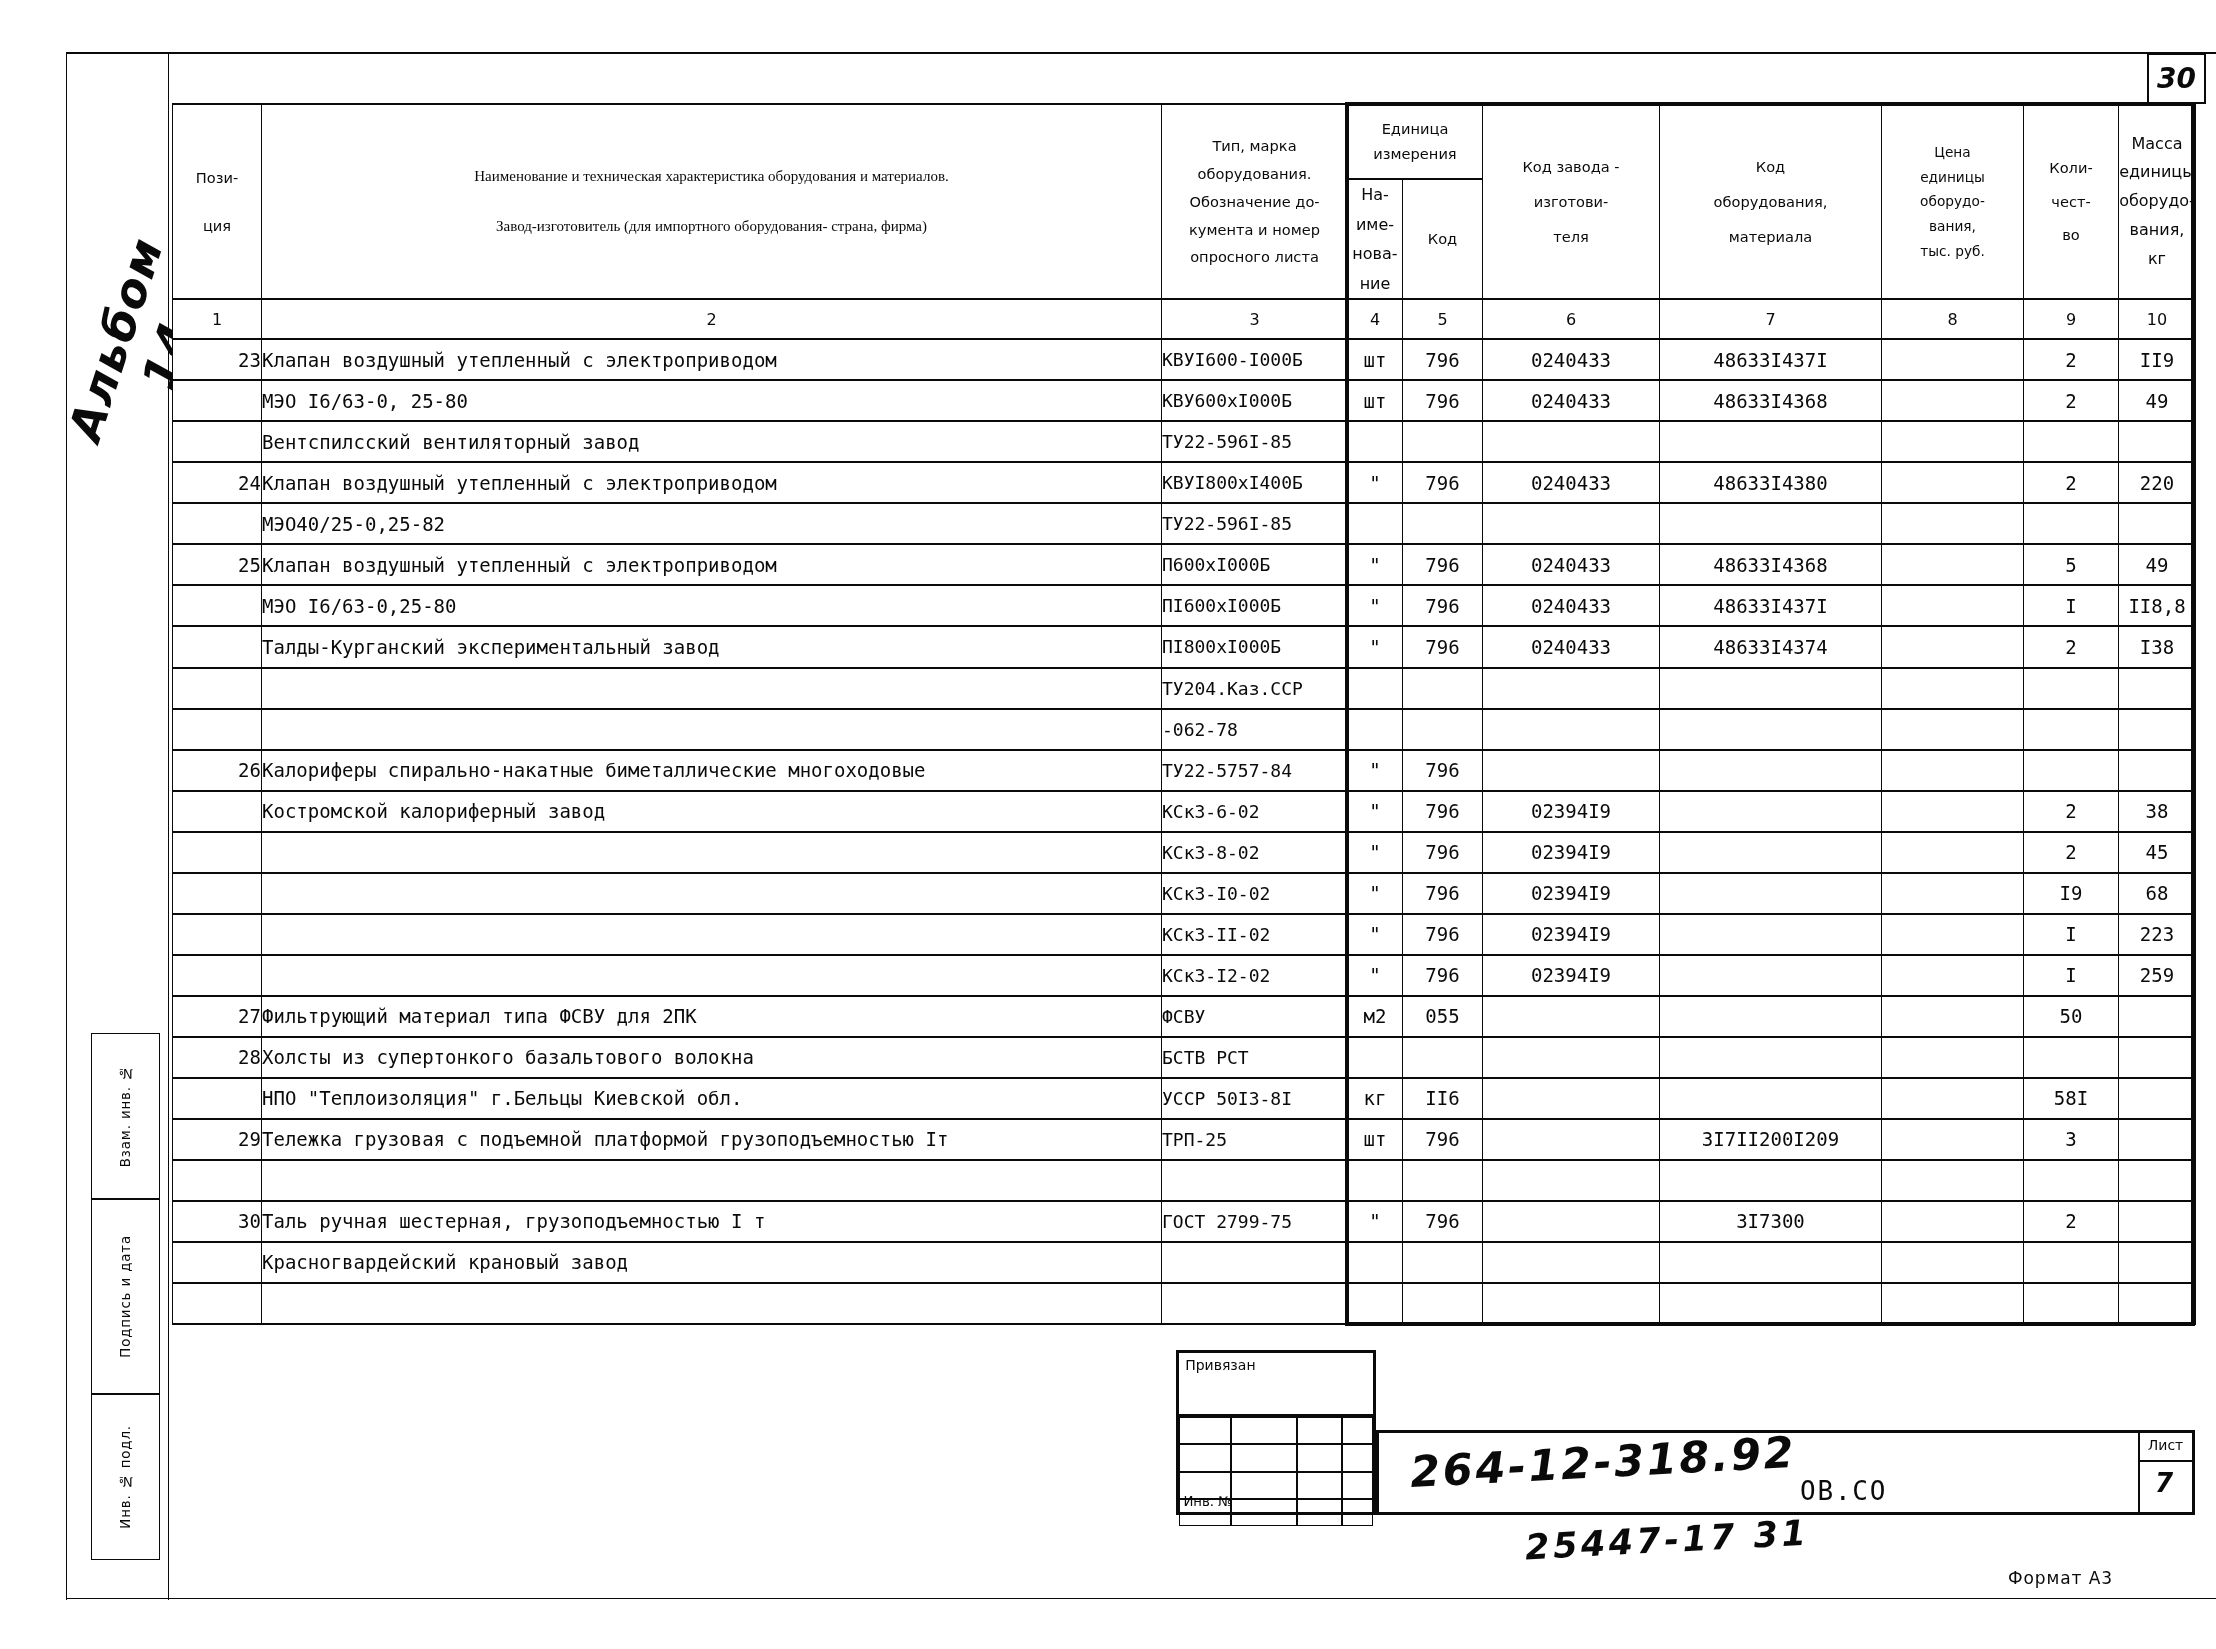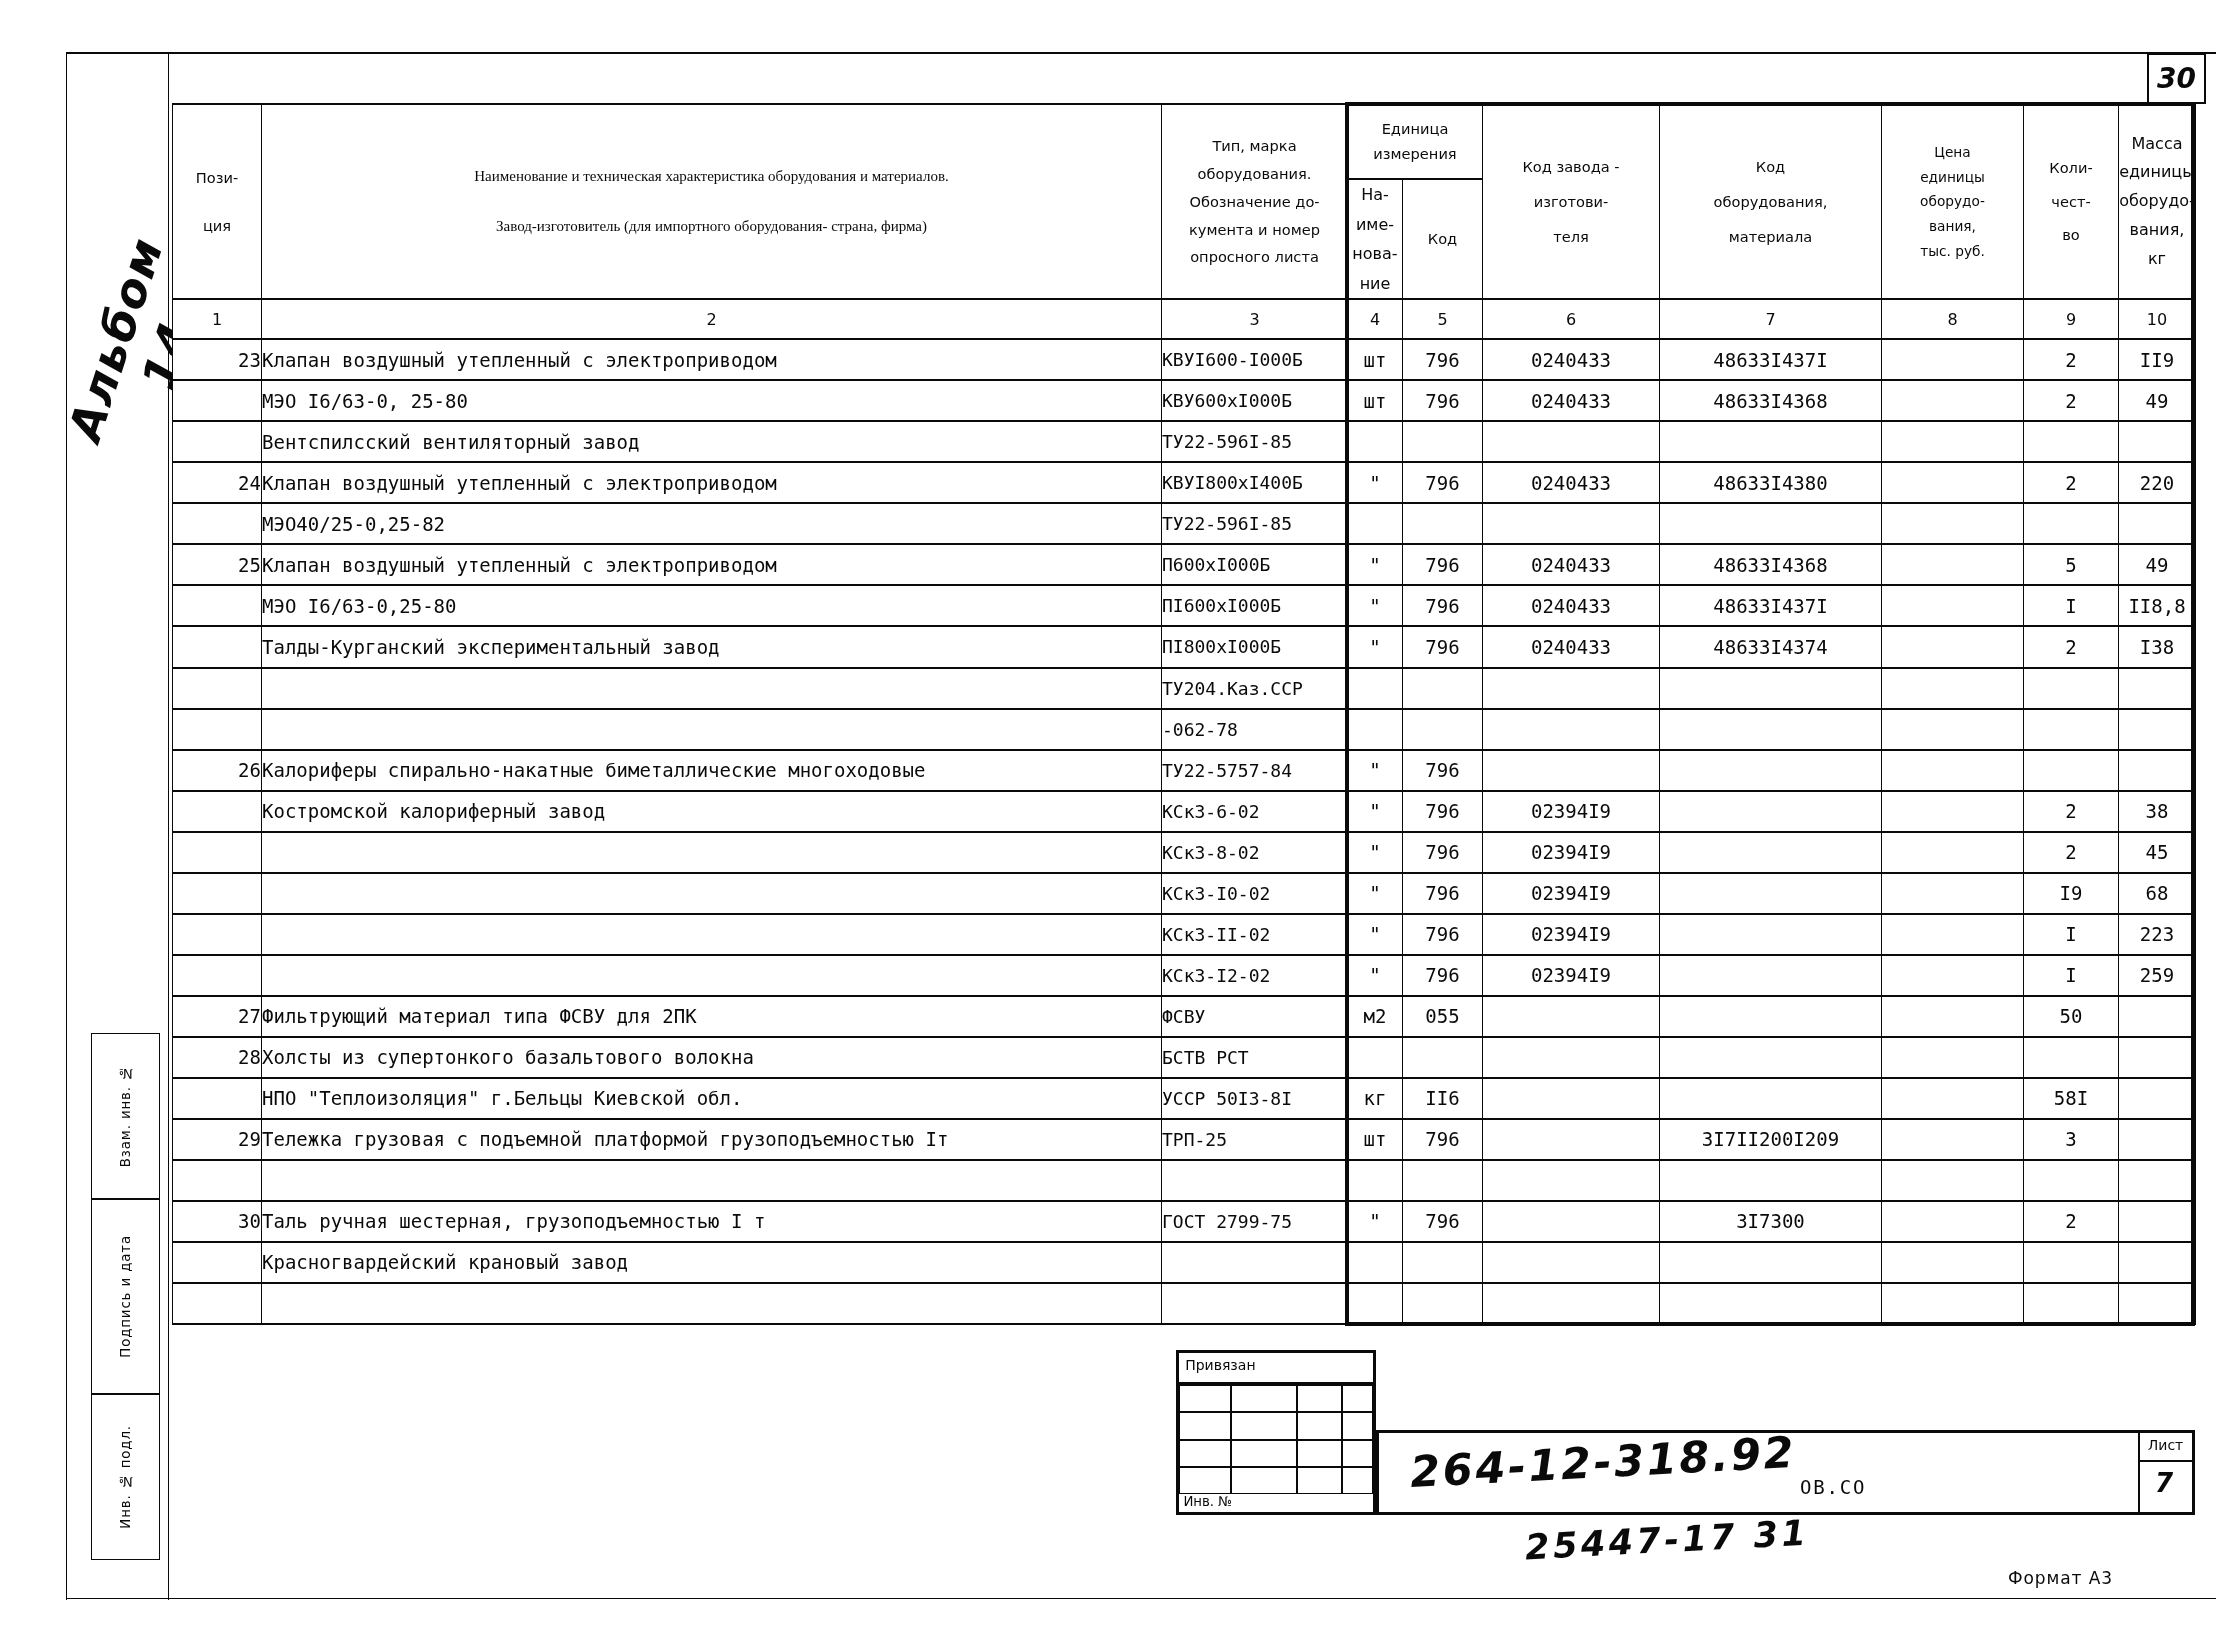--- a/index.html
+++ b/index.html
@@ -50,33 +50,33 @@
   td.c-pos{text-align:right;}
   td.c-name{text-align:left;padding-left:18.6px;}
   td.c-type{text-align:left;padding-left:3.5px;font-size:18px;}
   td.c-unit,td.c-code,td.c-plant,td.c-equip,td.c-price,td.c-qty,td.c-mass{text-align:center;}
 
   
   .heavy-box{left:1345px;top:102px;width:850px;height:1224px;border:4.9px solid #0a0a0a;box-sizing:border-box;pointer-events:none;}
 
   
   .stamp{left:1176px;top:1350px;width:200px;height:165px;border:3.1px solid #0a0a0a;box-sizing:border-box;background:#fff;}
-  .stamp-head{height:32px;border-bottom:3.1px solid #0a0a0a;box-sizing:border-box;font-size:14px;padding:4.4px 0 0 6.2px;}
+  .stamp-head{height:64px;border-bottom:3.1px solid #0a0a0a;box-sizing:border-box;font-size:14px;padding:4.4px 0 0 6.2px;}
   .stamp-grid{display:grid;grid-template-columns:27% 34% 23% 16%;grid-template-rows:1fr 1fr 1fr 1fr;height:calc(100% - 50px);}
   .stamp-grid div{border:1.3px solid #0a0a0a;position:relative;}
   .stamp-inv{position:absolute;left:4.4px;bottom:3.5px;font-size:13.3px;white-space:nowrap;z-index:3;}
 
   
   .tblock{left:1376px;top:1430px;width:819px;height:85px;border:3.1px solid #0a0a0a;box-sizing:border-box;background:#fff;}
   .tblock .vdiv{position:absolute;right:52px;top:0;width:2.2px;height:100%;background:#0a0a0a;}
   .tblock .hdiv{position:absolute;right:0;top:26.6px;width:52px;height:2.2px;background:#0a0a0a;}
   .list-label{position:absolute;right:3.5px;top:3.5px;width:46px;text-align:center;font-size:14px;}
   .list-val{position:absolute;right:8px;top:35px;width:40px;text-align:center;font-size:26px;}
   .doc-no{position:absolute;left:31px;top:3.5px;font-size:43px;transform:rotate(-3deg);letter-spacing:2.7px;}
-  .doc-code{position:absolute;left:421px;top:43px;font-size:19px;letter-spacing:1.8px;}
+  .doc-code{position:absolute;left:421px;top:43px;font-size:26px;letter-spacing:1.8px;}
 
   .inv-hand{left:1525px;top:1520px;font-size:35px;transform:rotate(-3deg);letter-spacing:3.5px;}
   .format{left:2008px;top:1568px;font-size:17px;letter-spacing:0.9px;}
 </style>
 </head>
 <body>
 
 <div class="line" style="left:66px;top:52px;width:2157px;height:1.8px;"></div>
 <div class="line" style="left:66px;top:52px;width:1.3px;height:1548px;"></div>
 

